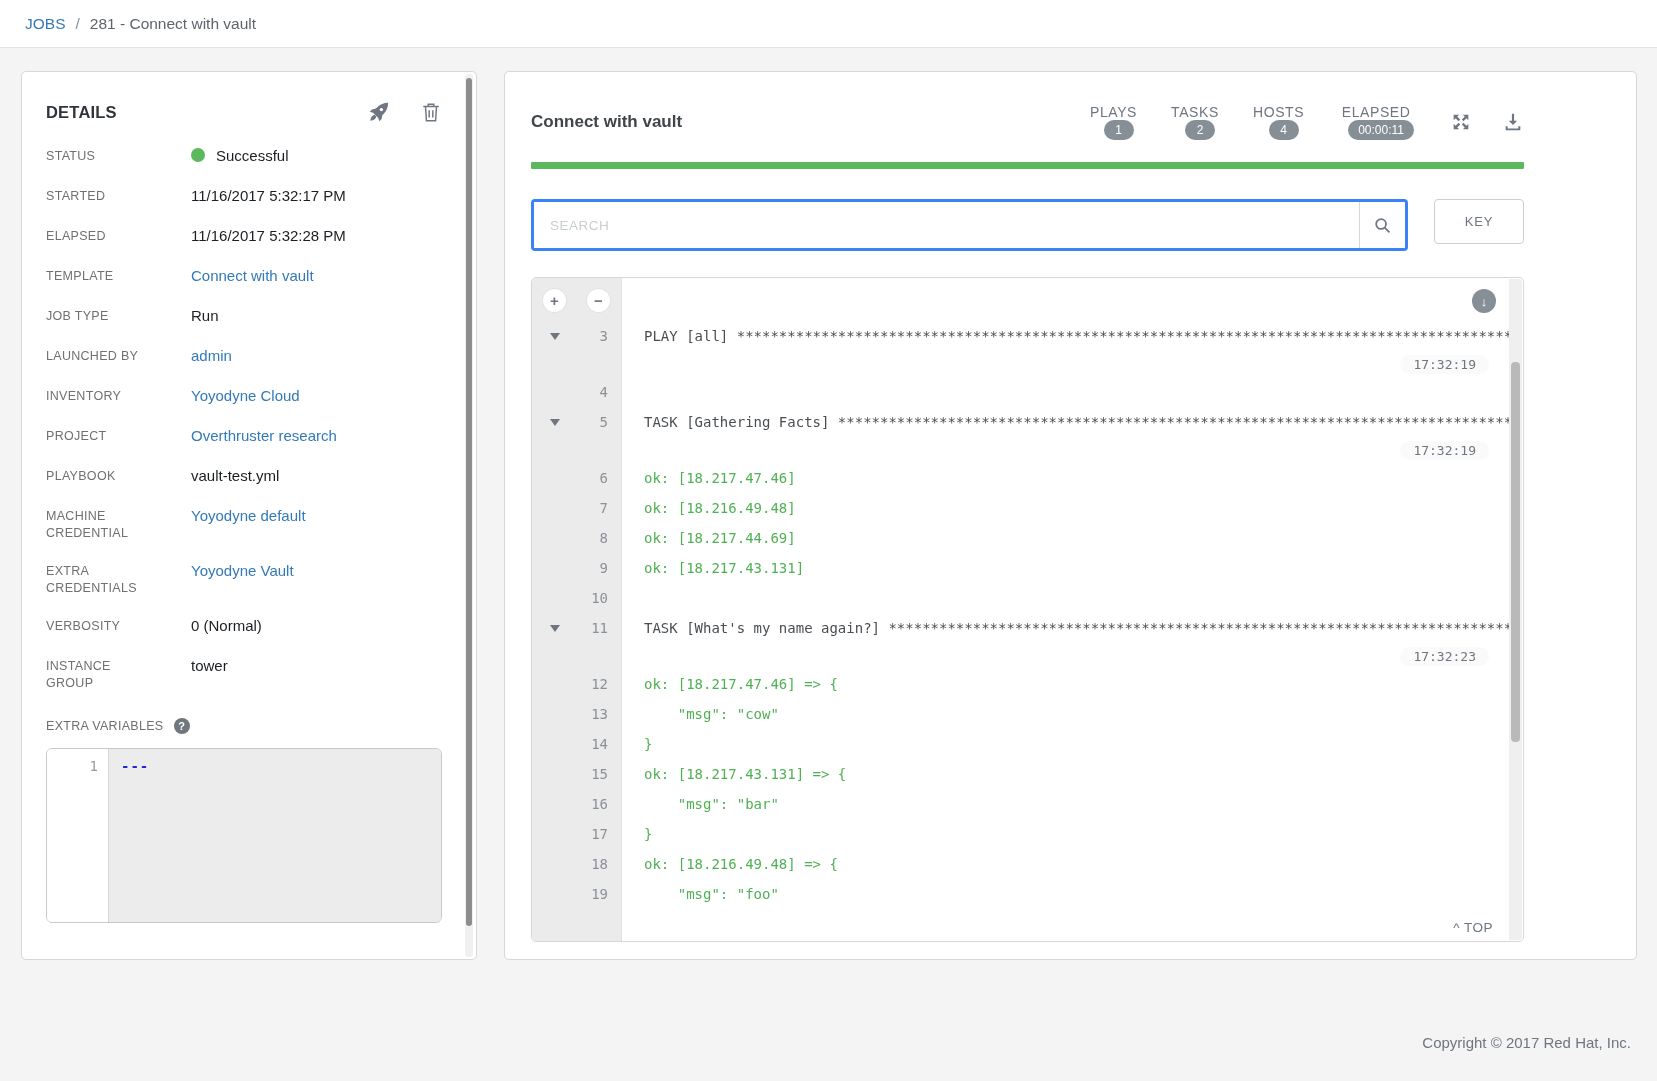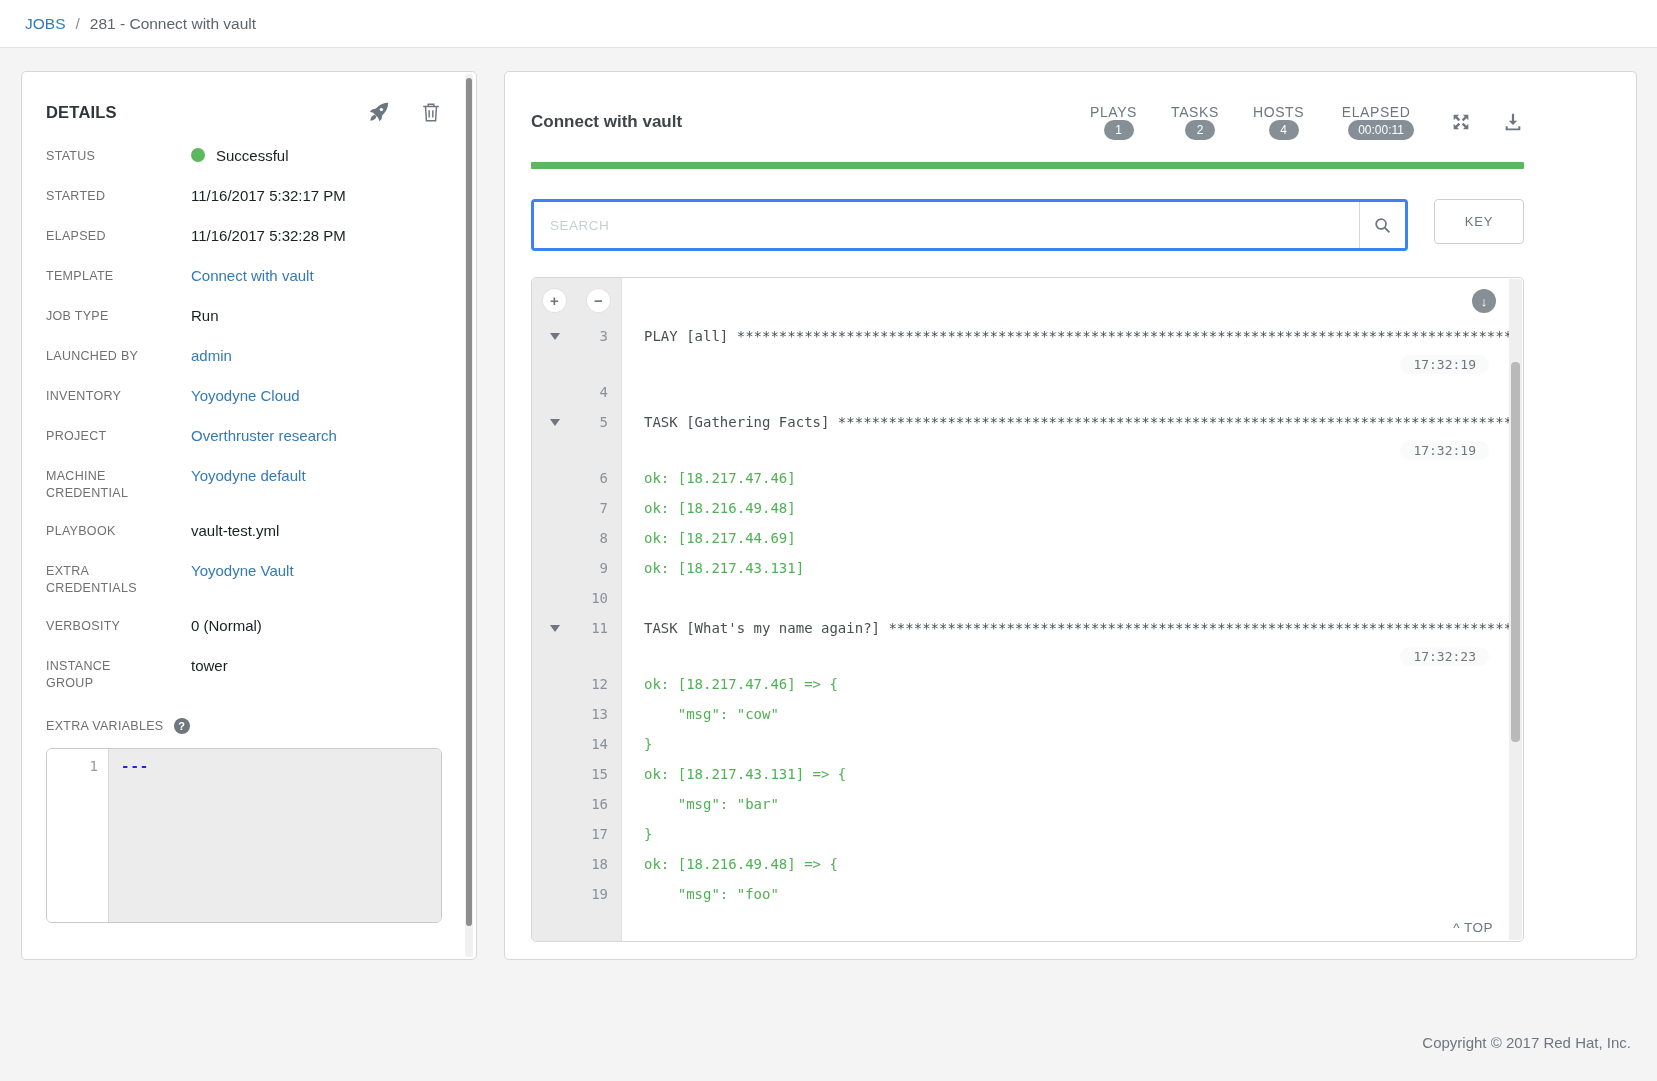--- a/index.html
+++ b/index.html
@@ -220,26 +220,26 @@
       </div>
       <div class="detail-row">
         <div class="detail-label">INVENTORY</div>
         <div class="detail-value link">Yoyodyne Cloud</div>
       </div>
       <div class="detail-row">
         <div class="detail-label">PROJECT</div>
         <div class="detail-value link">Overthruster research</div>
       </div>
       <div class="detail-row">
+        <div class="detail-label">PLAYBOOK</div>
+        <div class="detail-value">vault-test.yml</div>
+      </div>
+      <div class="detail-row">
         <div class="detail-label">MACHINE CREDENTIAL</div>
         <div class="detail-value link">Yoyodyne default</div>
-      </div>
-      <div class="detail-row">
-        <div class="detail-label">PLAYBOOK</div>
-        <div class="detail-value">vault-test.yml</div>
       </div>
       <div class="detail-row">
         <div class="detail-label">EXTRA CREDENTIALS</div>
         <div class="detail-value link">Yoyodyne Vault</div>
       </div>
       <div class="detail-row">
         <div class="detail-label">VERBOSITY</div>
         <div class="detail-value">0 (Normal)</div>
       </div>
       <div class="detail-row">

